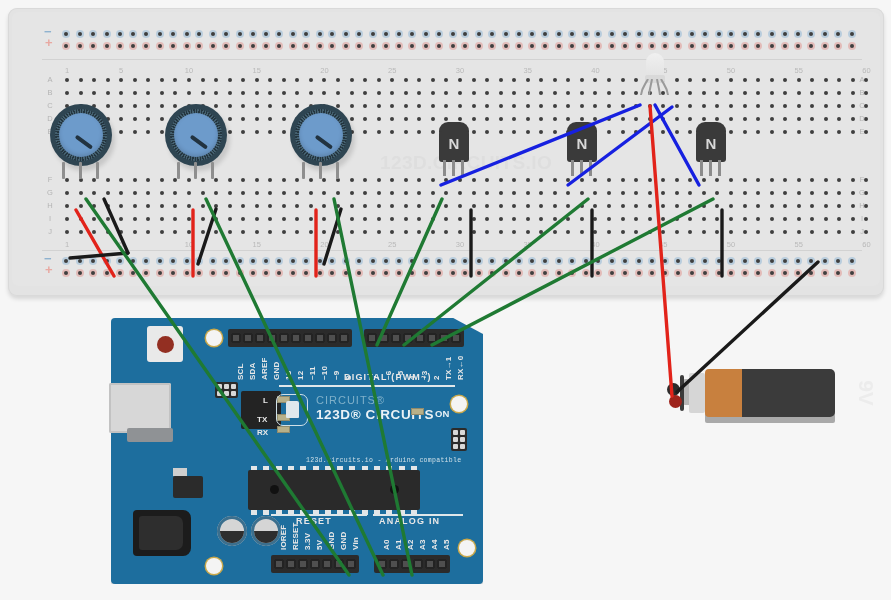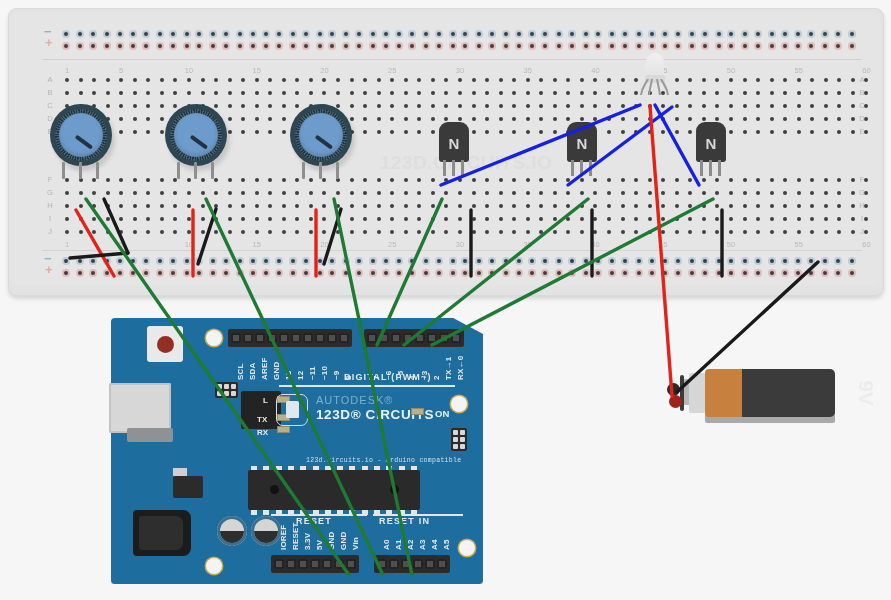--- a/index.html
+++ b/index.html
@@ -1472,21 +1472,21 @@
 
     <div class="lbl-small" style="left:152px; top:78px;">L</div>
     <div class="led-ind" style="left:166px; top:78px;"></div>
     <div class="lbl-small" style="left:146px; top:97px;">TX</div>
     <div class="led-ind" style="left:166px; top:96px;"></div>
     <div class="lbl-small" style="left:146px; top:110px;">RX</div>
     <div class="led-ind" style="left:166px; top:108px;"></div>
 
     <div class="ard-logo-box"></div>
     <div class="ard-logo-glyph"></div>
-    <div class="brand1">AUTODESK®</div>
+    <div class="brand1">CIRCUITS®</div>
     <div class="brand2">123D® CIRCUITS</div>
     <div class="led-ind" style="left:300px; top:90px;"></div>
     <div class="on-lbl">ON</div>
     <div class="ard-url" style="left:195px; top:139px;">123d.circuits.io - Arduino compatible</div>
 
     <div class="hdr" style="left:117px; top:11px; height:18px;">
       <span class="hdr-pin"></span>
       <span class="hdr-pin"></span>
       <span class="hdr-pin"></span>
       <span class="hdr-pin"></span>
@@ -1560,21 +1560,21 @@
       </div>
     <div id="analog-labels">
         <div class="pinlbl" style="left: 271px; top: 232px;">A0</div>
         <div class="pinlbl" style="left: 283px; top: 232px;">A1</div>
         <div class="pinlbl" style="left: 295px; top: 232px;">A2</div>
         <div class="pinlbl" style="left: 307px; top: 232px;">A3</div>
         <div class="pinlbl" style="left: 319px; top: 232px;">A4</div>
         <div class="pinlbl" style="left: 331px; top: 232px;">A5</div>
       </div>
     <div class="sectionlbl" style="left:185px; top:198px;">RESET</div>
-    <div class="sectionlbl" style="left:268px; top:198px;">RESET IN</div>
+    <div class="sectionlbl" style="left:268px; top:198px;">ANALOG IN</div>
     <div class="ard-line" style="left:160px; top:196px; width:96px;"></div>
     <div class="ard-line" style="left:262px; top:196px; width:90px;"></div>
   </div>
 
   <div id="battery">
     <div class="bat-base"></div>
     <div class="bat-left"></div>
     <div class="bat-right">
       <div class="bat-label">9V</div>
     </div>

